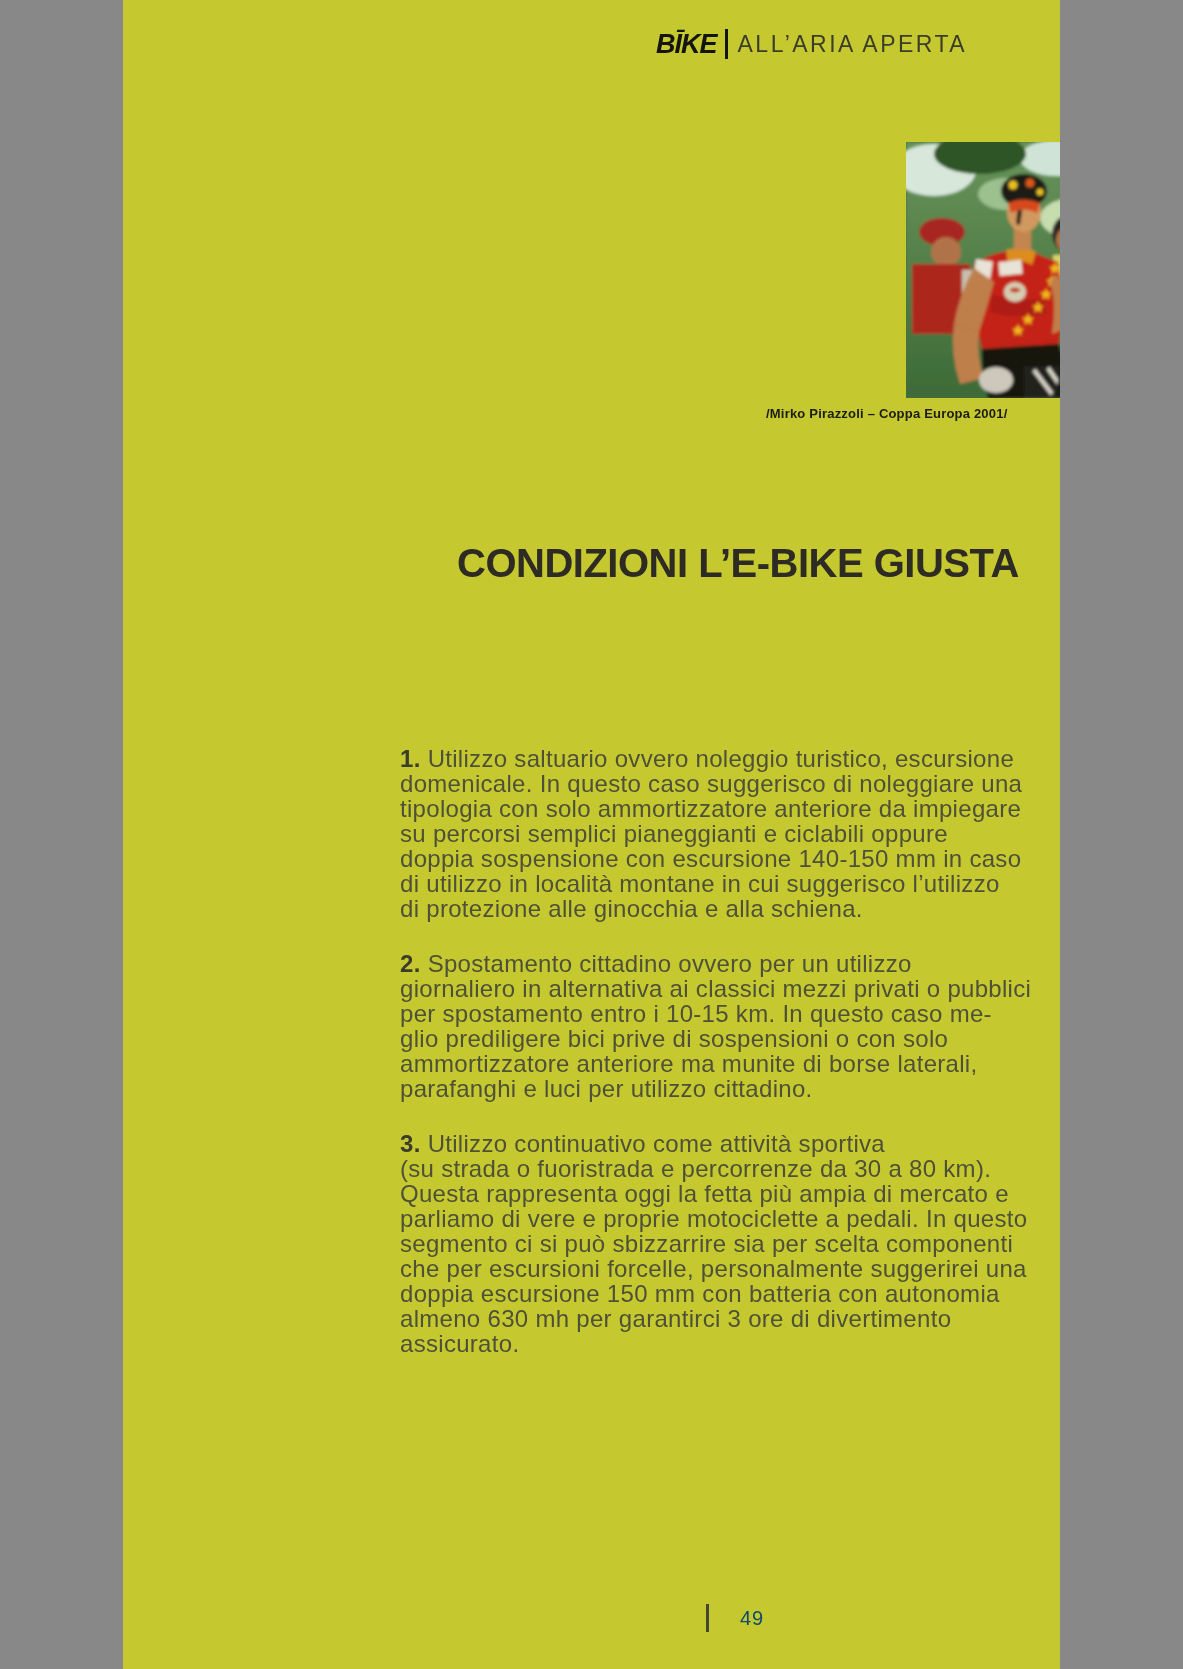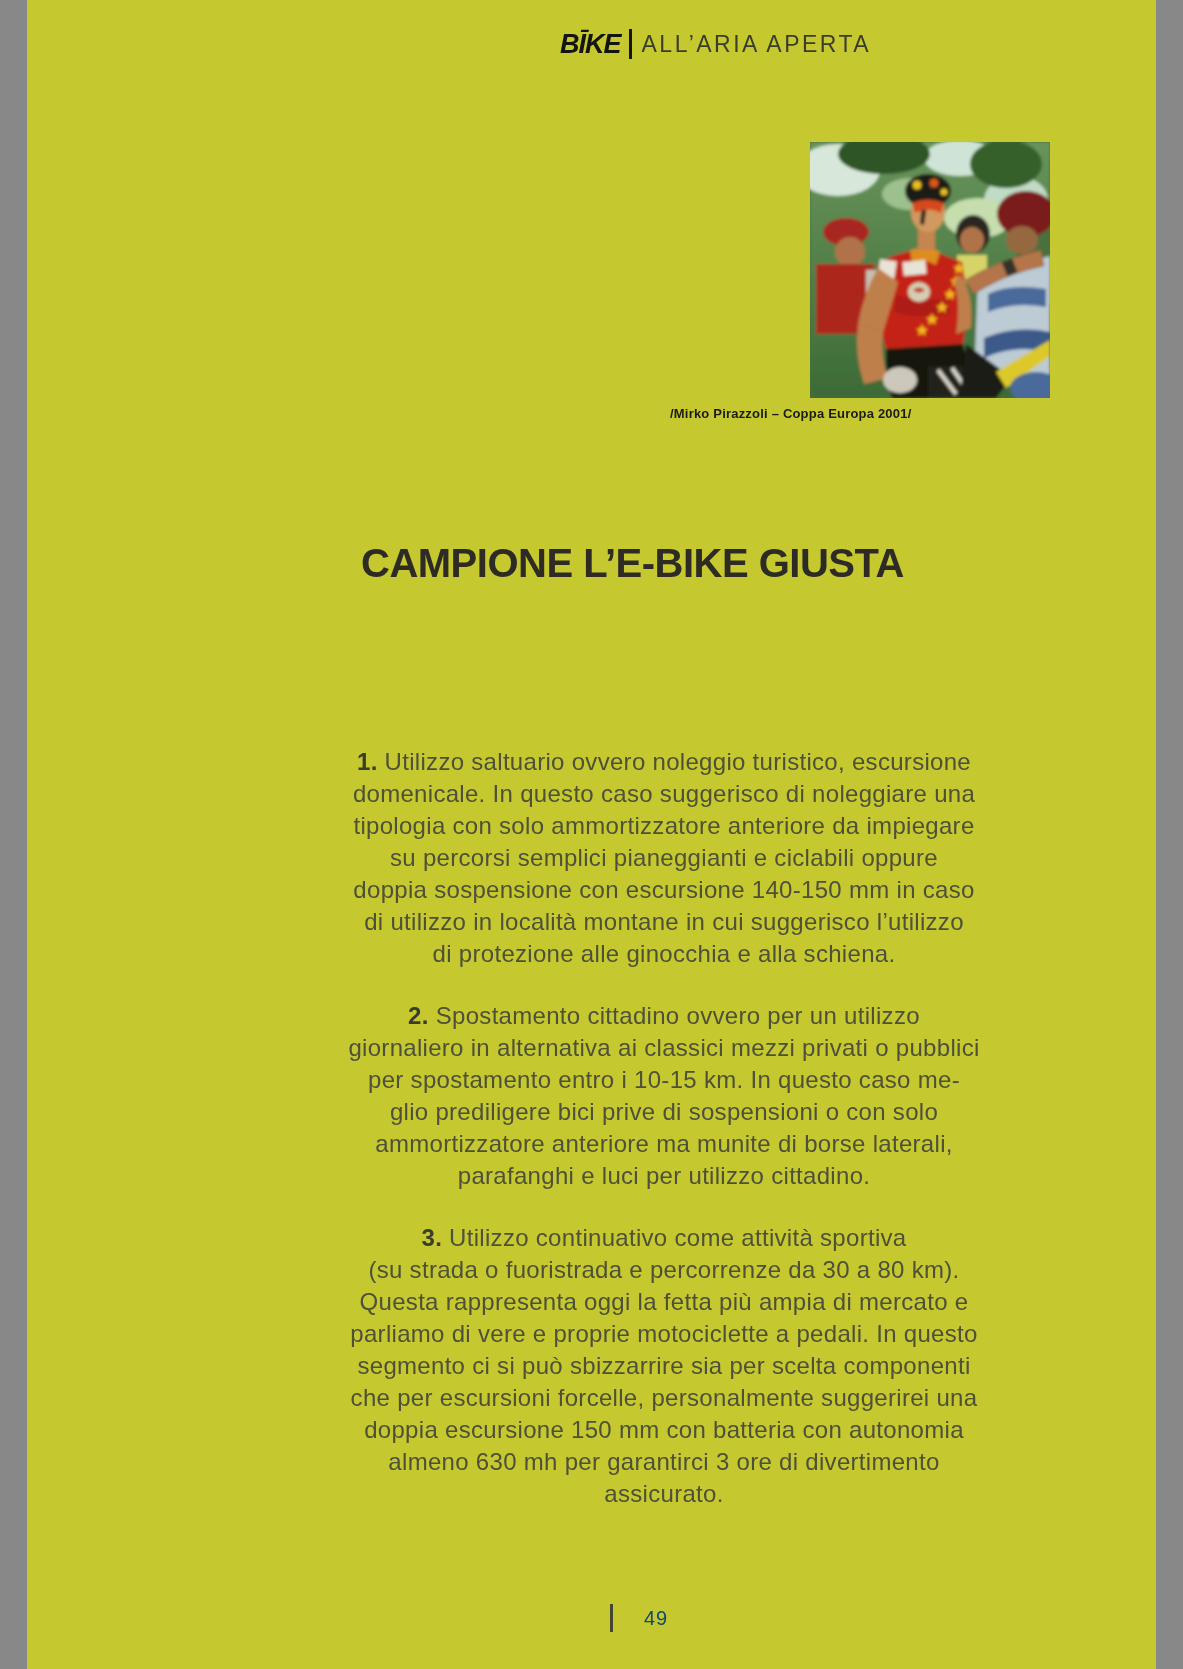--- a/index.html
+++ b/index.html
@@ -1,21 +1,20 @@
 <!DOCTYPE html>
 <html><head>
 <meta charset="utf-8">
 <style>
   * { margin:0; padding:0; box-sizing:border-box; }
   body { background:#888; font-family:"Liberation Sans", sans-serif; }
   .page {
-    position:relative; width:1129px; height:1669px; margin:0 auto;
+    position:relative; width:937px; height:1669px; margin:0 auto;
     background:#c5c92f; overflow:hidden;
     font-family:"Liberation Sans", sans-serif;
-    text-align:center;
   }
   .header { position:absolute; top:26px; left:533px; display:flex; align-items:center; height:36px; }
   .logo { font-size:27px; font-weight:bold; font-style:italic; color:#15150f; letter-spacing:-1px; }
   .header-sep { width:3px; height:30px; background:#15150f; margin:0 10px 0 8px; }
   .section-title { font-size:23px; letter-spacing:2.5px; color:#3b3d2b; }
 
   .quote {
     position:absolute; left:171px; top:225px;
     font-size:24px; line-height:28.4px; letter-spacing:1.3px;
     color:#50523a; white-space:pre-line;
@@ -33,21 +32,21 @@
     font-size:40px; font-weight:bold; color:#2d2b24; letter-spacing:-0.5px;
   }
   .subtitle {
     position:absolute; left:336px; top:612px;
     font-size:24px; line-height:30.5px; letter-spacing:1.3px;
     color:#50523a; white-space:pre-line;
   }
 
   .body-copy {
     position:absolute; left:277px; top:746px; width:720px;
-    font-size:24px; line-height:32px; letter-spacing:0.3px; color:#4e5038;
+    font-size:24px; line-height:25px; letter-spacing:0.3px; color:#4e5038;
   }
   .body-copy p { margin:0; }
   .body-copy p + p { margin-top:30px; }
   .para-number { font-weight:bold; color:#3a3c2c; margin-right:7px; }
   .para-text { white-space:pre-line; }
 
   .footer { position:absolute; left:583px; top:1604px; display:flex; align-items:center; }
   .footer-bar { width:3px; height:28px; background:#454733; margin-right:5px; }
   .footer-num { font-size:20px; color:#0c4a6e; letter-spacing:1px;margin-left:26px; }
 </style>
@@ -139,21 +138,21 @@
         <path d="M128 228 l18 24 M142 226 l18 26" stroke="#d8d4c8" stroke-width="4" fill="none"></path>
         <path d="M156 202 L202 236 L186 256 L150 256 Z" fill="#1b1b16"></path>
         <path d="M186 230 L240 198 L240 214 L196 246 Z" fill="#dcc829"></path>
         <ellipse cx="226" cy="246" rx="26" ry="16" fill="#4a6a9a"></ellipse>
       </g>
     </svg>
   </div>
 
   <div class="caption">/Mirko Pirazzoli – Coppa Europa 2001/</div>
 
-  <h1 class="title">CAMPIONE L’E-BIKE GIUSTA</h1>
+  <h1 class="title">CONDIZIONI L’E-BIKE GIUSTA</h1>
 
 
   <div class="body-copy">
     <p>
       <span class="para-number">1.</span><span class="para-text">Utilizzo saltuario ovvero noleggio turistico, escursione
 domenicale. In questo caso suggerisco di noleggiare una
 tipologia con solo ammortizzatore anteriore da impiegare
 su percorsi semplici pianeggianti e ciclabili oppure
 doppia sospensione con escursione 140-150 mm in caso
 di utilizzo in località montane in cui suggerisco l’utilizzo

